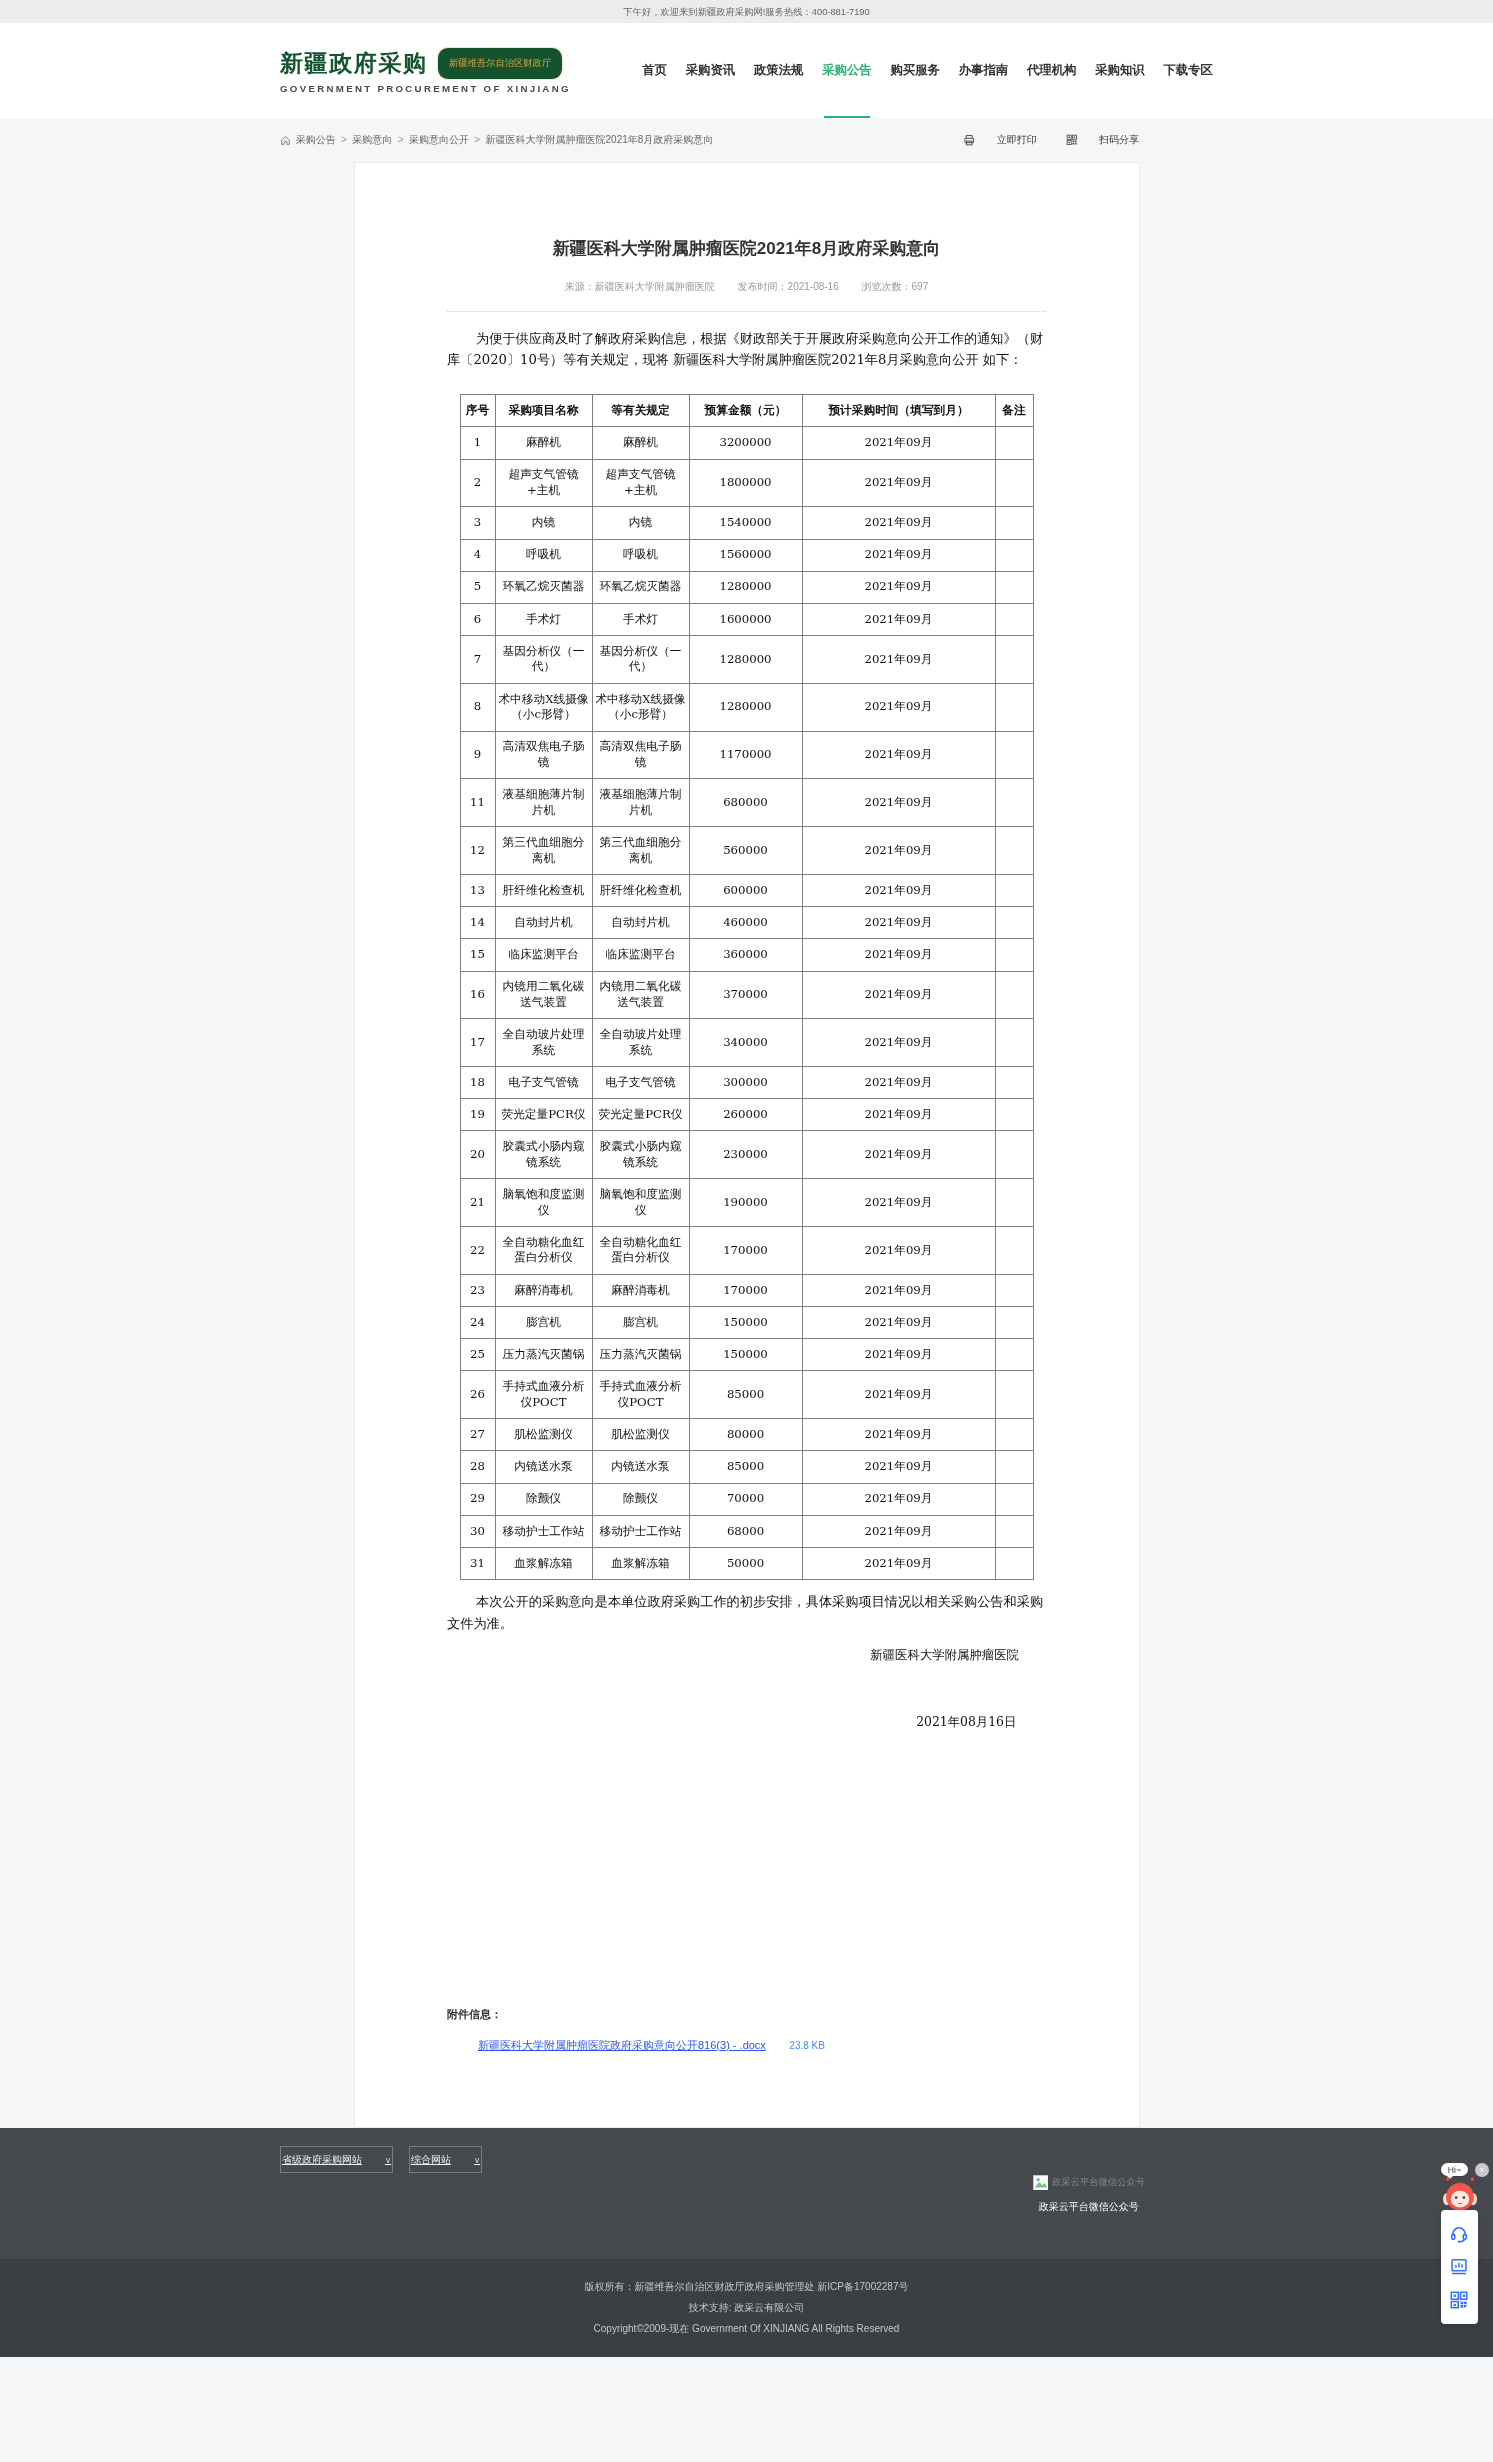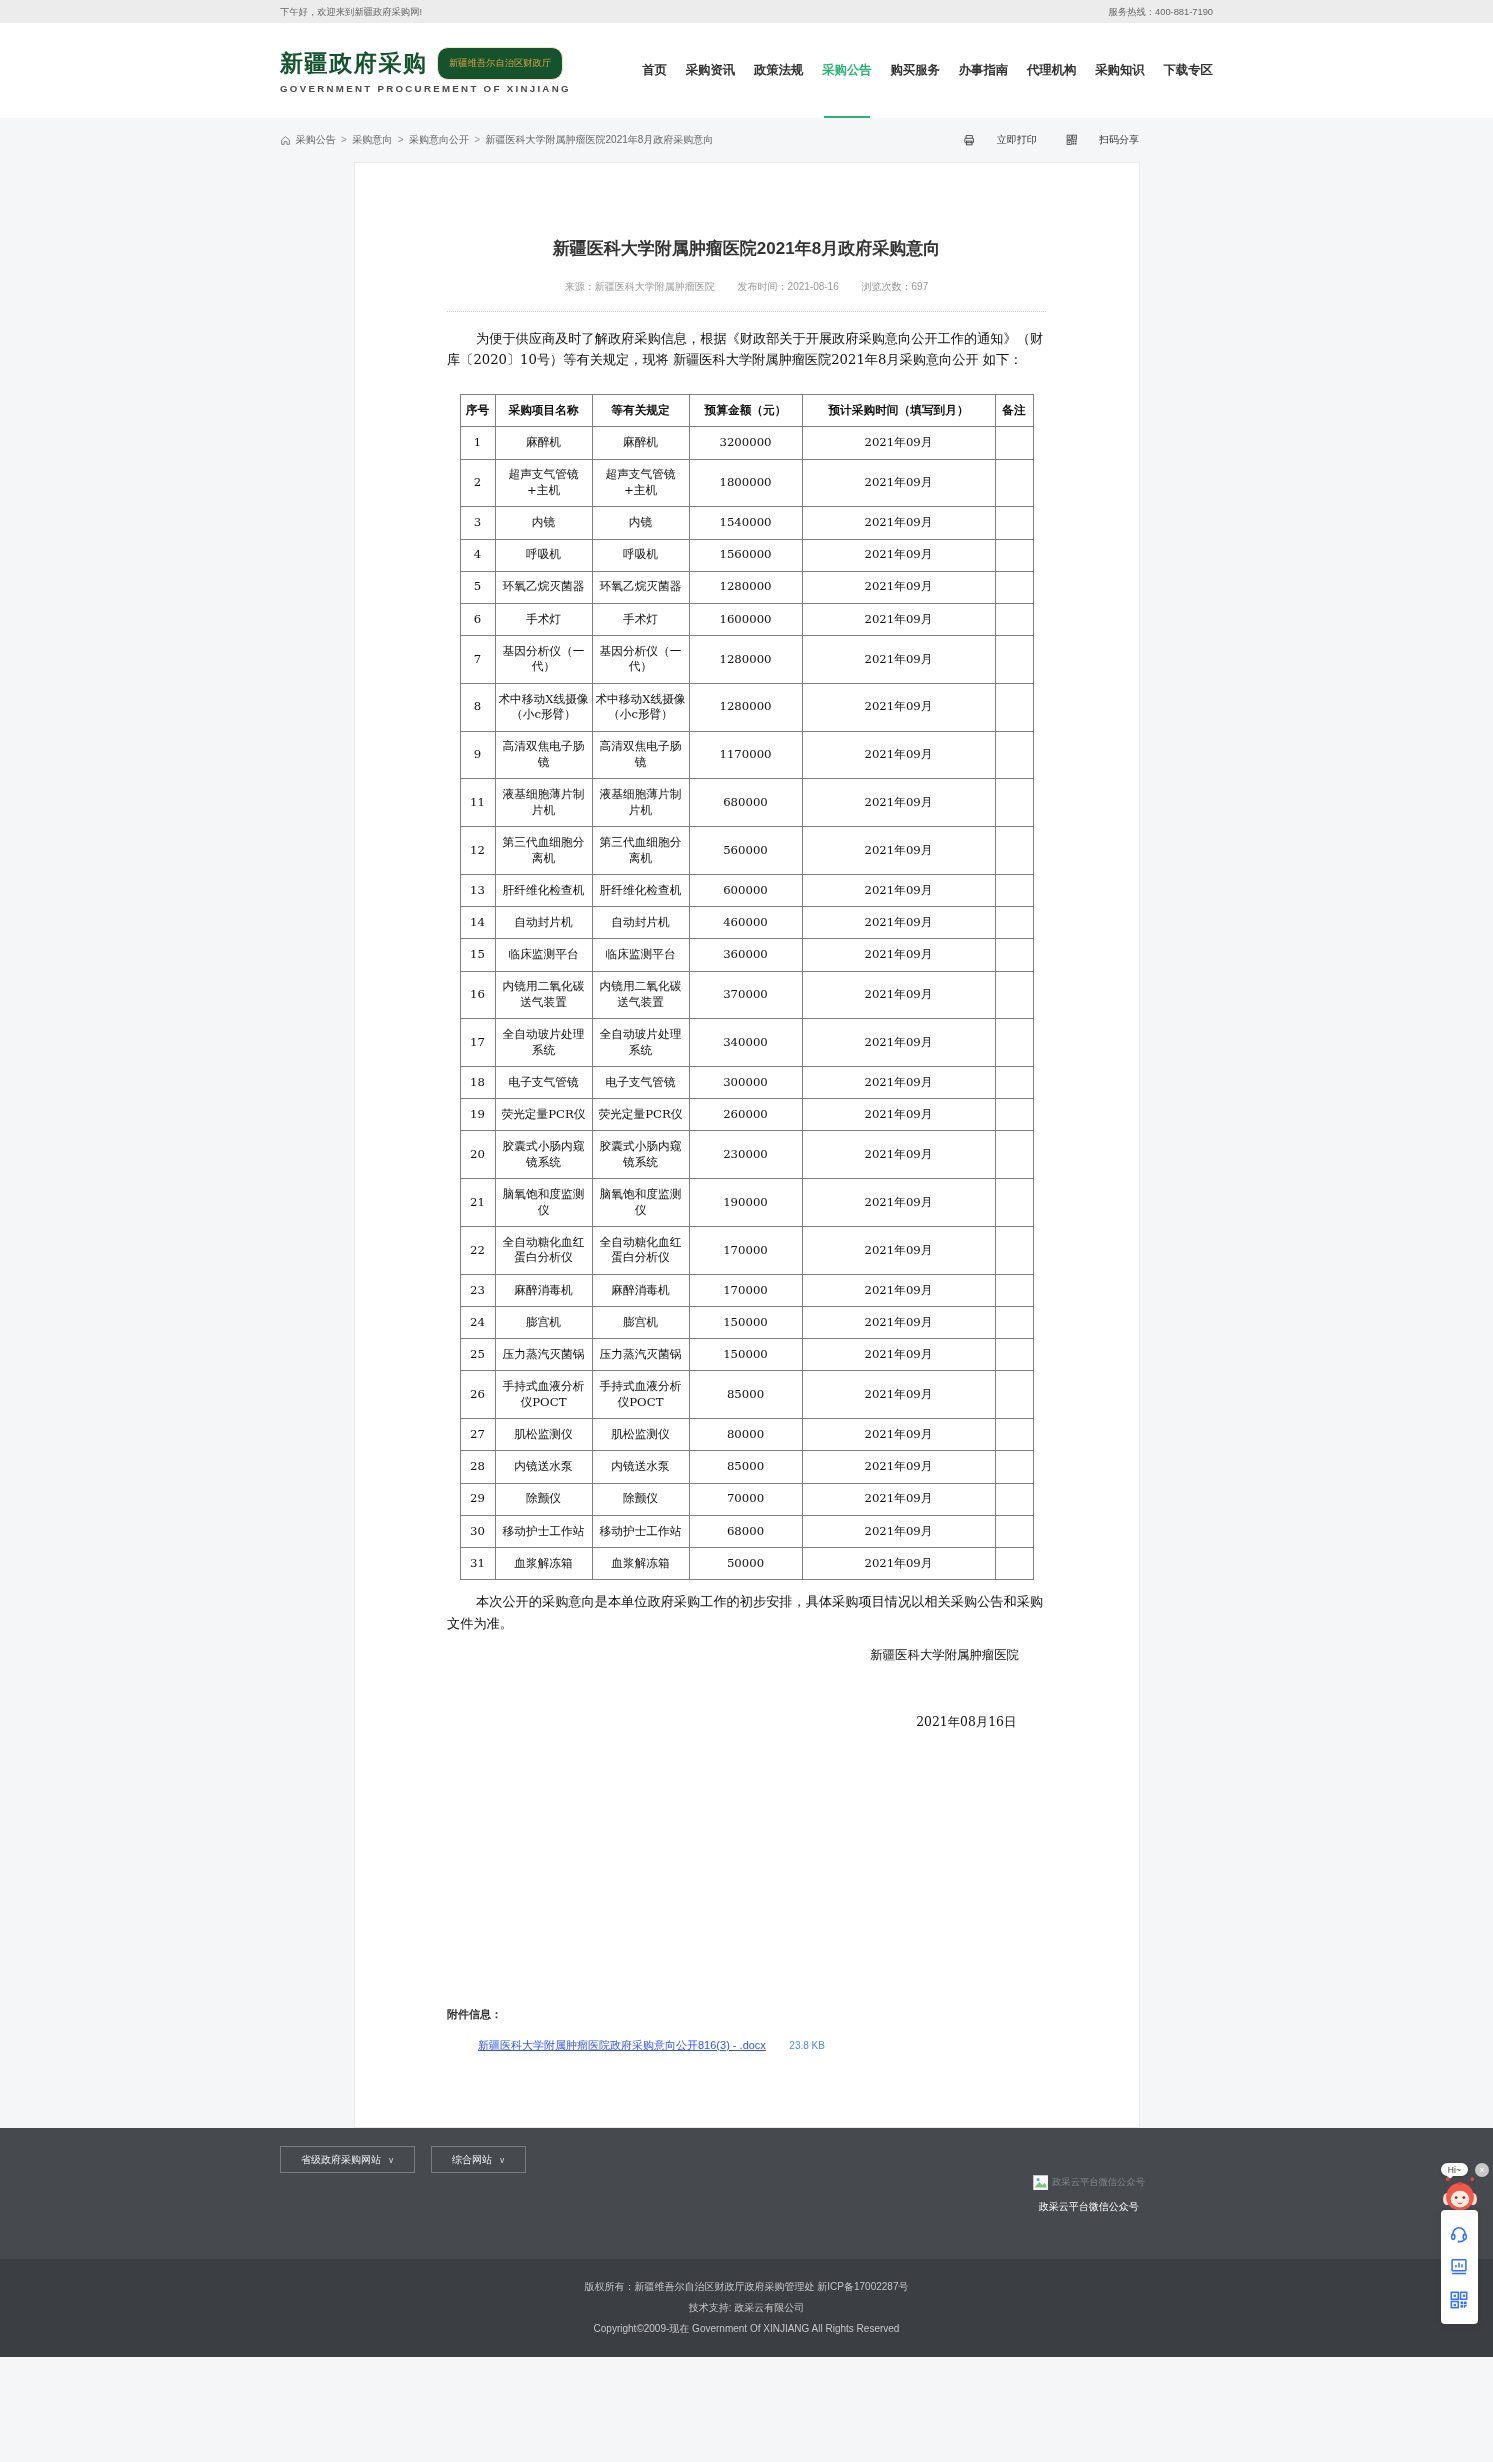--- a/index.html
+++ b/index.html
@@ -8,21 +8,21 @@
     width: 1493px;
     position: relative;
     background: #f5f6f7;
     font-family: "Liberation Sans", "DejaVu Sans", sans-serif;
     color:#333;
   }
   .container { width:933px; margin:0 auto; }
 
   
   .topbar { height:23px; background:#ececec; }
-  .topbar-inner { display:flex; justify-content:space-between; align-items:center; height:24px; font-size:9.3px; color:#666; }
+  .topbar-inner { display:flex; justify-content:center; align-items:center; height:24px; font-size:9.3px; color:#666; }
 
   
   .site-header { background:#fff; height:95px; }
   .header-inner { display:flex; justify-content:space-between; align-items:center; height:95px; }
   .logo { cursor:pointer; }
   .logo-row { display:flex; align-items:center; }
   .logo-title { font-size:23px; font-weight:bold; color:#14532d; letter-spacing:1.6px; }
   .logo-badge { margin-left:9.3px; background:#14532d; color:#d9a145; border:0.8px solid #f7e6c4; border-radius:11px; padding:9px 11px; font-size:9.3px; }
   .logo-sub { margin-top:3.9px; font-size:9.7px; font-weight:bold; color:#4a4a4a; letter-spacing:2.3px; }
   nav { display:flex; align-items:stretch; }
@@ -56,21 +56,21 @@
   .attach { margin-top:276px; font-family:"Liberation Sans","DejaVu Sans",sans-serif; }
   .attach-label { font-size:11px; font-weight:bold; color:#333; }
   .attach-row { margin-top:15.6px; margin-left:31px; }
   .attach-link { color:#2f54eb; font-size:11px; text-decoration:underline; cursor:pointer; }
   .attach-size { color:#4a86ff; font-size:10px; margin-left:20px; }
 
   
   .footer-main { background:#46494e; height:131px; }
   .footer-inner { position:relative; height:100%; }
   .selects { position:absolute; left:0; top:18.7px; display:flex; gap:15.6px; }
-  .select-box { height:26.4px; border:0.8px solid #797c80; color:#eef0f1; font-size:10px; display:flex; align-items:center; padding:0 20px; gap:7px; cursor:pointer; background:transparent; }
+  .select-box { height:26.4px; border:0.8px solid #797c80; color:#eef0f1; font-size:10px; display:flex; align-items:center; padding:0 1px; gap:23px; cursor:pointer; background:transparent;text-decoration:underline; }
   .select-box .chev { font-size:8.6px; color:#cfd1d3; }
   .wechat { position:absolute; right:68px; top:47px; text-align:center; }
   .broken-row { display:flex; align-items:center; justify-content:center; gap:3.9px; }
   .broken-alt { color:#85888c; font-size:9.3px; }
   .wechat-caption { margin-top:10px; color:#ffffff; font-size:10px; }
   .copyright { background:#3b3e43; height:98px; padding-top:21px; text-align:center; color:#c6c8ca; font-size:10px; }
   .copyright p { margin:0 0 7px; }
 
   
   .float-widget { position:absolute; top:2135px; left:1433px; width:59px; height:194px; z-index:20; }

